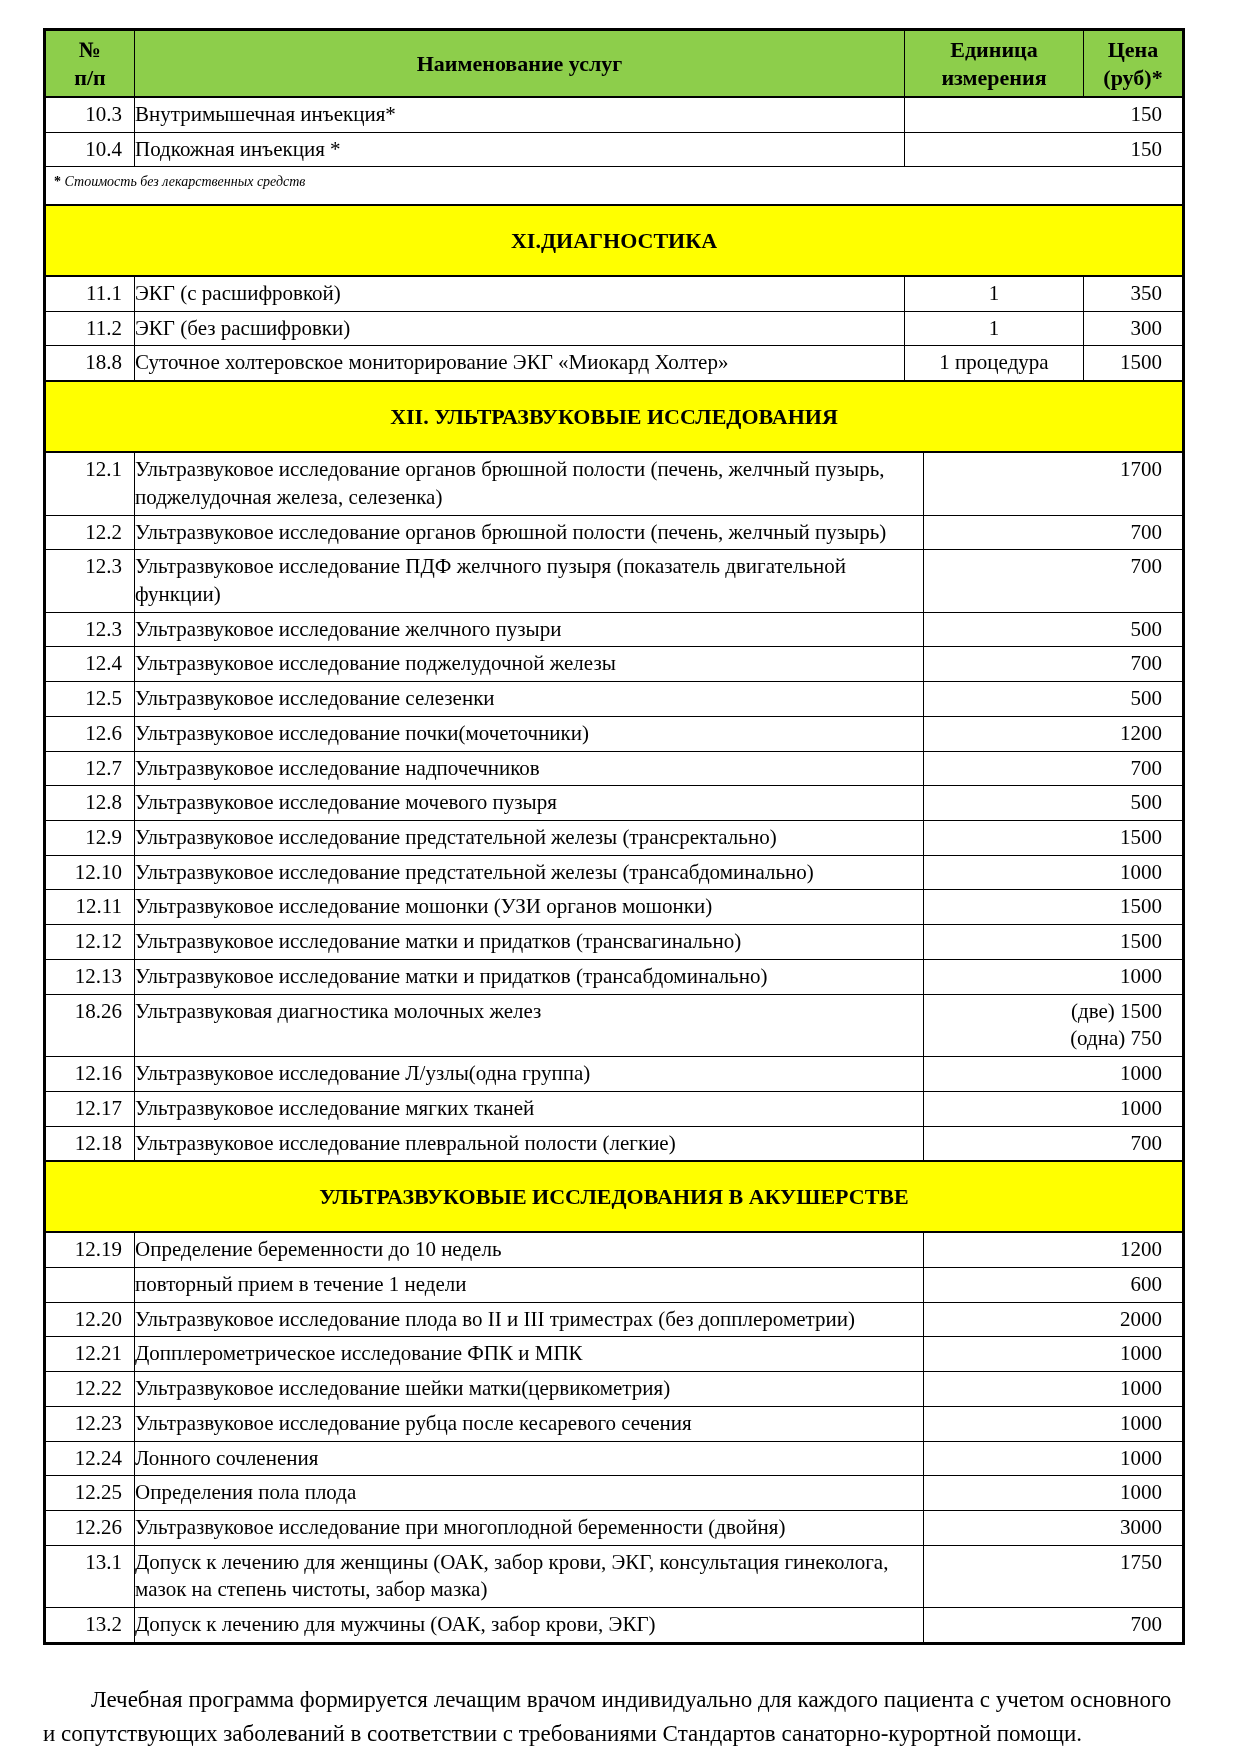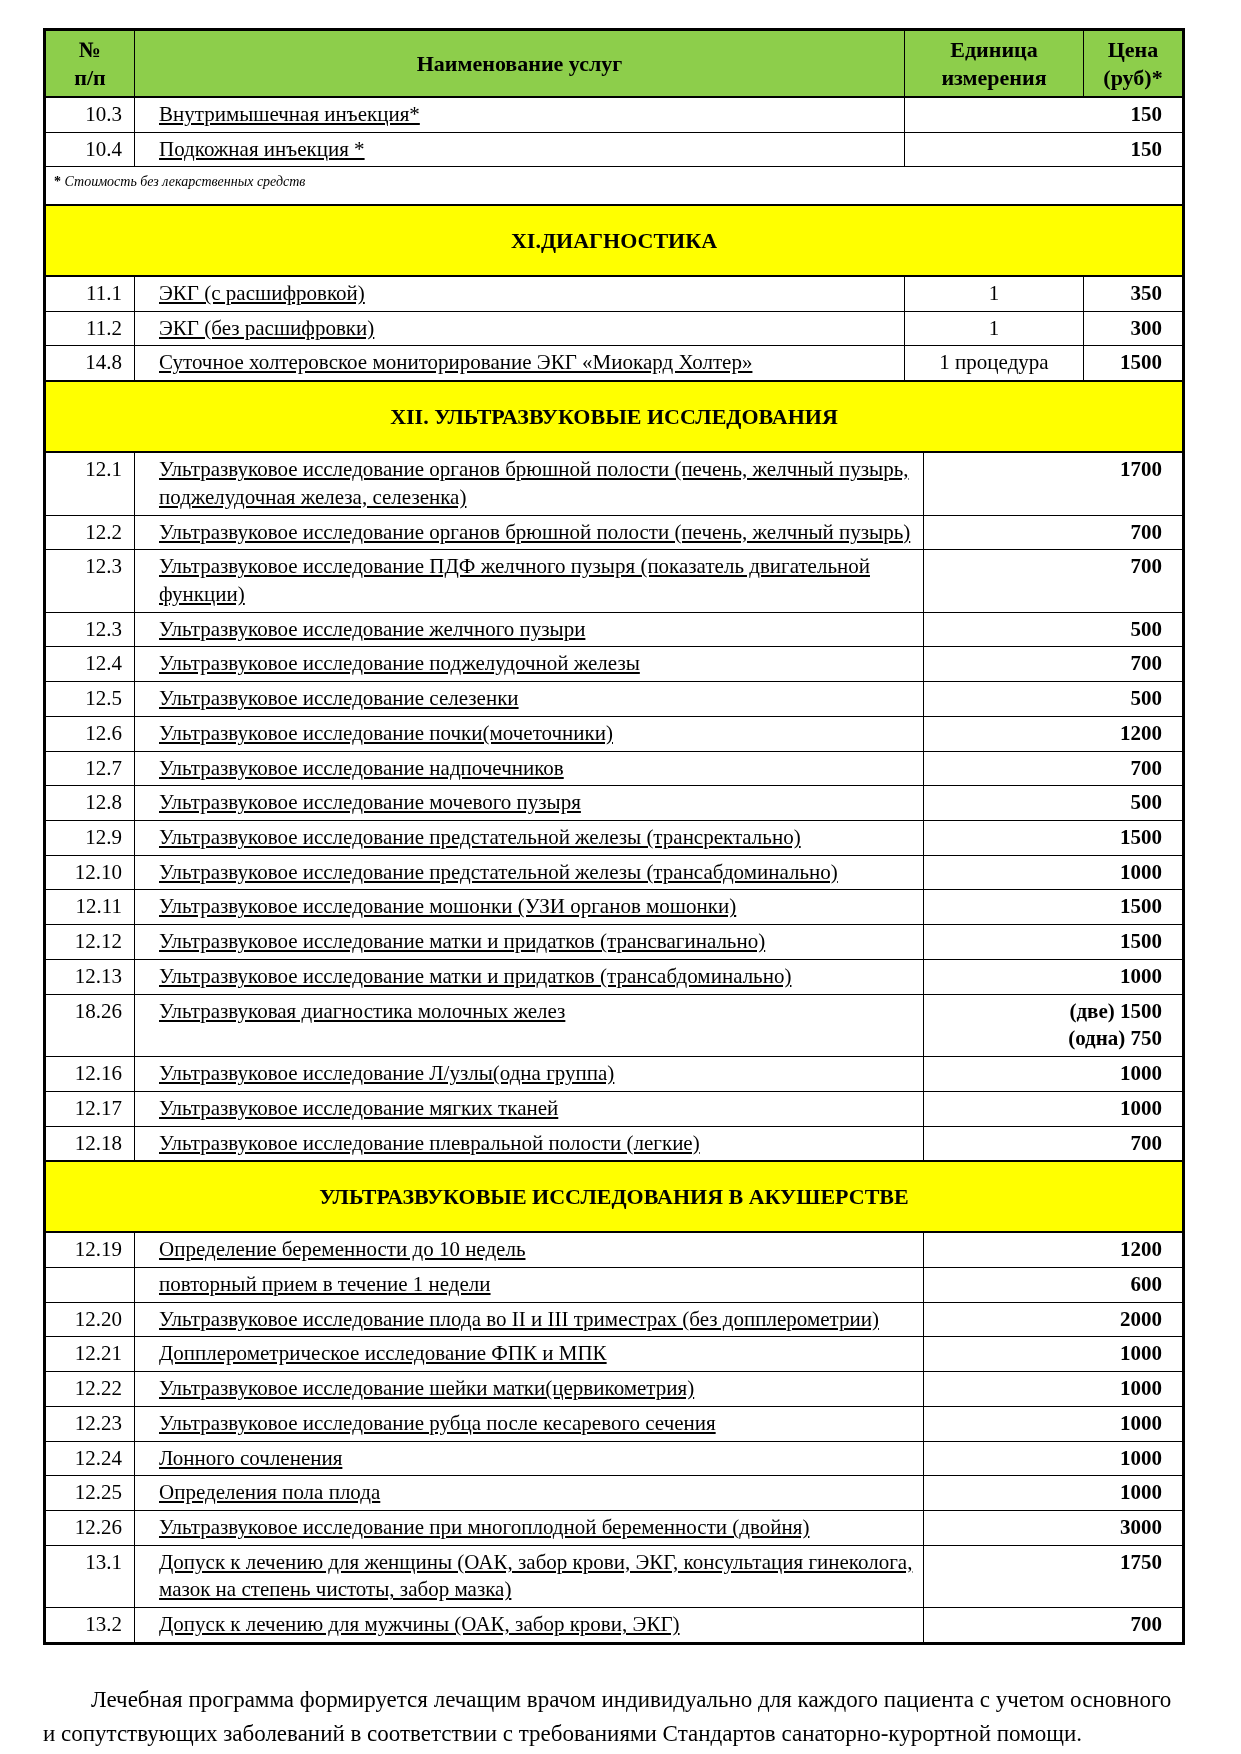--- a/index.html
+++ b/index.html
@@ -38,24 +38,24 @@
     font-weight: bold;
     font-size: 22px;
     text-align: center;
     vertical-align: middle;
     white-space: pre-line;
     line-height: 1.25;
     padding: 5px 2px;
     border-bottom: 2px solid #000;
   }
   td.num   { text-align: right; padding-right: 12px; }
-  td.name  { text-align: left; padding-left: 24px; text-decoration: underline; }
+  td.name  { text-align: left; padding-left: 0; }
   td.name.center { text-align: left; }
   td.unit  { text-align: center; }
-  td.price { text-align: right; padding-right: 20px; white-space: pre-line; font-weight: bold; }
+  td.price { text-align: right; padding-right: 20px; white-space: pre-line; }
   tr.section-row td {
     background: var(--section-bg);
     text-align: center;
     font-weight: bold;
     font-size: 22px;
     border-top: 2px solid #000;
     border-bottom: 2px solid #000;
     padding: 20px 2px;
     position: relative;
     overflow: visible;
@@ -130,21 +130,21 @@
           <td class="unit" colspan="2">1</td>
           <td class="price">350</td>
         </tr>
         <tr>
           <td class="num">11.2</td>
           <td class="name">ЭКГ (без расшифровки)</td>
           <td class="unit" colspan="2">1</td>
           <td class="price">300</td>
         </tr>
         <tr>
-          <td class="num">14.8</td>
+          <td class="num">18.8</td>
           <td class="name">Суточное холтеровское мониторирование ЭКГ «Миокард Холтер»</td>
           <td class="unit" colspan="2">1 процедура</td>
           <td class="price">1500</td>
         </tr>
         <tr class="section-row">
           <td class="" colspan="5">XII. УЛЬТРАЗВУКОВЫЕ ИССЛЕДОВАНИЯ</td>
         </tr>
         <tr>
           <td class="num">12.1</td>
           <td class="name" colspan="2">Ультразвуковое исследование органов брюшной полости (печень, желчный пузырь, поджелудочная железа, селезенка)</td>

